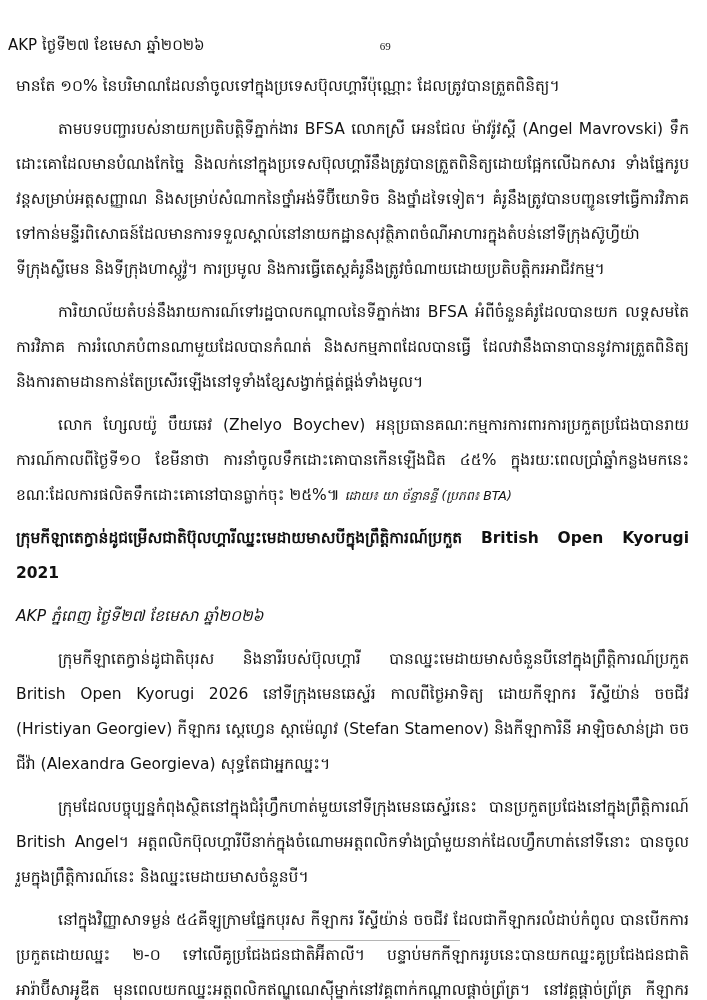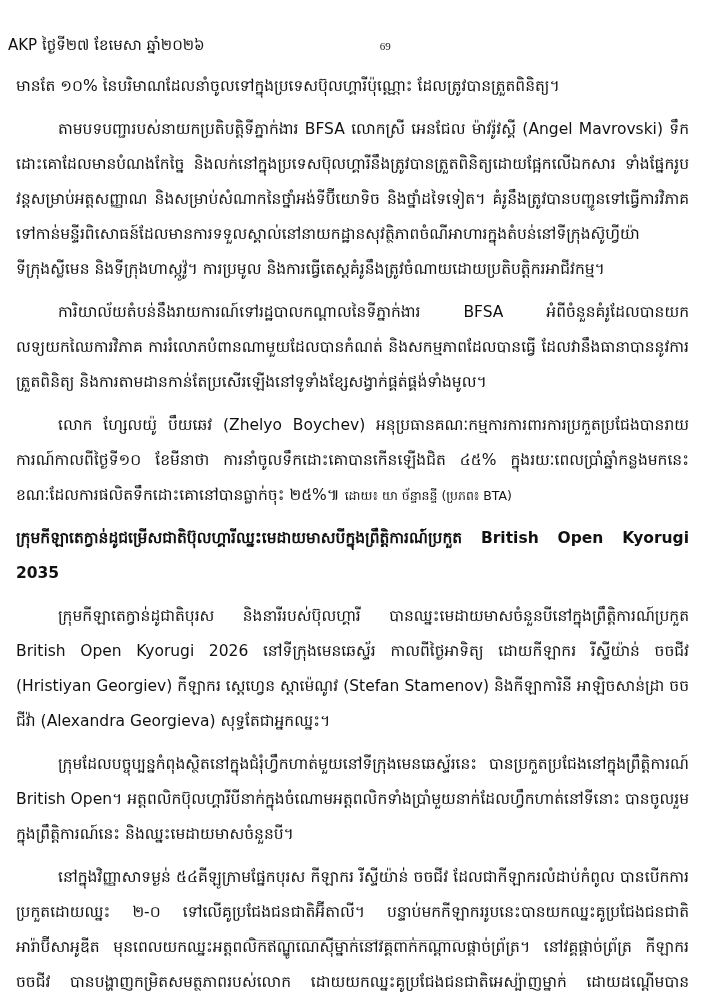--- a/index.html
+++ b/index.html
@@ -42,20 +42,21 @@
     margin: 8px;
     font-size: 15.5px;
     line-height: 35px;
     text-align: justify;
     text-justify: inter-word;
   }
   .body-text p.indent {
     text-indent: 42px;
   }
   .byline {
+    font-style: italic;
     font-size: 12.5px;
   }
   .headline {
     margin: 0;
     font-size: 16.5px;
     line-height: 35px;
     font-weight: bold;
     text-align: justify;
   }
   .dateline {
@@ -80,27 +81,28 @@
   <div class="content">
 
     <div class="header-row">
       <span class="header-left">AKP ថ្ងៃទី២៧ ខែមេសា ឆ្នាំ២០២៦</span>
       <span class="page-number">69</span>
     </div>
 
     <div class="body-text">
       <p>មានតែ ១០% នៃបរិមាណដែលនាំចូលទៅក្នុងប្រទេសប៊ុលហ្គារីប៉ុណ្ណោះ ដែលត្រូវបានត្រួតពិនិត្យ។</p>
       <p class="indent">តាមបទបញ្ជារបស់នាយកប្រតិបត្តិទីភ្នាក់ងារ BFSA លោកស្រី អេនជែល ម៉ាវរ៉ូវស្គី (Angel Mavrovski) ទឹកដោះគោដែលមានបំណងកែច្នៃ និងលក់នៅក្នុងប្រទេសប៊ុលហ្គារីនឹងត្រូវបានត្រួតពិនិត្យដោយផ្អែកលើឯកសារ ទាំងផ្នែករូបវន្តសម្រាប់អត្តសញ្ញាណ និងសម្រាប់សំណាកនៃថ្នាំអង់ទីប៊ីយោទិច និងថ្នាំដទៃទៀត។ គំរូនឹងត្រូវបានបញ្ជូនទៅធ្វើការវិភាគទៅកាន់មន្ទីរពិសោធន៍ដែលមានការទទួលស្គាល់នៅនាយកដ្ឋានសុវត្ថិភាពចំណីអាហារក្នុងតំបន់នៅទីក្រុងស៊ូហ្វីយ៉ា ទីក្រុងស្លីមេន និងទីក្រុងហាស្កូវ៉ូ។ ការប្រមូល និងការធ្វើតេស្តគំរូនឹងត្រូវចំណាយដោយប្រតិបត្តិករអាជីវកម្ម។</p>
-      <p class="indent">ការិយាល័យតំបន់នឹងរាយការណ៍ទៅរដ្ឋបាលកណ្តាលនៃទីភ្នាក់ងារ BFSA អំពីចំនួនគំរូដែលបានយក លទ្យយកឈៃការវិភាគ ការរំលោភបំពានណាមួយដែលបានកំណត់ និងសកម្មភាពដែលបានធ្វើ ដែលវានឹងធានាបាននូវការត្រួតពិនិត្យ និងការតាមដានកាន់តែប្រសើរឡើងនៅទូទាំងខ្សែសង្វាក់ផ្គត់ផ្គង់ទាំងមូល។</p>
+      <p class="indent">ការិយាល័យតំបន់នឹងរាយការណ៍ទៅរដ្ឋបាលកណ្តាលនៃទីភ្នាក់ងារ BFSA អំពីចំនួនគំរូដែលបានយក លទ្តសមតៃការវិភាគ ការរំលោភបំពានណាមួយដែលបានកំណត់ និងសកម្មភាពដែលបានធ្វើ ដែលវានឹងធានាបាននូវការត្រួតពិនិត្យ និងការតាមដានកាន់តែប្រសើរឡើងនៅទូទាំងខ្សែសង្វាក់ផ្គត់ផ្គង់ទាំងមូល។</p>
       <p class="indent"><span>លោក ហ្សែលយ៉ូ បឹយឆេវ (Zhelyo Boychev) អនុប្រធានគណៈកម្មការការពារការប្រកួតប្រជែងបានរាយការណ៍កាលពីថ្ងៃទី១០ ខែមីនាថា ការនាំចូលទឹកដោះគោបានកើនឡើងជិត ៤៥% ក្នុងរយៈពេលប្រាំឆ្នាំកន្លងមកនេះ ខណៈដែលការផលិតទឹកដោះគោនៅបានធ្លាក់ចុះ ២៥%៕</span> <span class="byline">ដោយ៖ យា ច័ន្ទានន្ទី (ប្រភព៖ BTA)</span></p>
     </div>
 
     <div class="body-text">
-      <p class="headline">ក្រុមកីឡាតេក្វាន់ដូជម្រើសជាតិប៊ុលហ្គារីឈ្នះមេដាយមាសបីក្នុងព្រឹត្តិការណ៍ប្រកួត British Open Kyorugi 2035</p>
+      <p class="headline">ក្រុមកីឡាតេក្វាន់ដូជម្រើសជាតិប៊ុលហ្គារីឈ្នះមេដាយមាសបីក្នុងព្រឹត្តិការណ៍ប្រកួត British Open Kyorugi 2021</p>
+      <p class="dateline">AKP ភ្នំពេញ ថ្ងៃទី២៧ ខែមេសា ឆ្នាំ២០២៦</p>
       <p class="indent">ក្រុមកីឡាតេក្វាន់ដូជាតិបុរស និងនារីរបស់ប៊ុលហ្គារី បានឈ្នះមេដាយមាសចំនួនបីនៅក្នុងព្រឹត្តិការណ៍ប្រកួត British Open Kyorugi 2026 នៅទីក្រុងមេនឆេស្ទ័រ កាលពីថ្ងៃអាទិត្យ ដោយកីឡាករ រីស្ទីយ៉ាន់ ចចជីវ (Hristiyan Georgiev) កីឡាករ ស្តេហ្វេន ស្តាម៉េណូវ (Stefan Stamenov) និងកីឡាការិនី អាឡិចសាន់ដ្រា ចចជីវ៉ា (Alexandra Georgieva) សុទ្ធតែជាអ្នកឈ្នះ។</p>
-      <p class="indent">ក្រុមដែលបច្ចុប្បន្នកំពុងស្ថិតនៅក្នុងជំរុំហ្វឹកហាត់មួយនៅទីក្រុងមេនឆេស្ទ័រនេះ បានប្រកួតប្រជែងនៅក្នុងព្រឹត្តិការណ៍ British Open។ អត្តពលិកប៊ុលហ្គារីបីនាក់ក្នុងចំណោមអត្តពលិកទាំងប្រាំមួយនាក់ដែលហ្វឹកហាត់នៅទីនោះ បានចូលរួមក្នុងព្រឹត្តិការណ៍នេះ និងឈ្នះមេដាយមាសចំនួនបី។</p>
+      <p class="indent">ក្រុមដែលបច្ចុប្បន្នកំពុងស្ថិតនៅក្នុងជំរុំហ្វឹកហាត់មួយនៅទីក្រុងមេនឆេស្ទ័រនេះ បានប្រកួតប្រជែងនៅក្នុងព្រឹត្តិការណ៍ British Angel។ អត្តពលិកប៊ុលហ្គារីបីនាក់ក្នុងចំណោមអត្តពលិកទាំងប្រាំមួយនាក់ដែលហ្វឹកហាត់នៅទីនោះ បានចូលរួមក្នុងព្រឹត្តិការណ៍នេះ និងឈ្នះមេដាយមាសចំនួនបី។</p>
       <p class="indent">នៅក្នុងវិញ្ញាសាទម្ងន់ ៥៤គីឡូក្រាមផ្នែកបុរស កីឡាករ រីស្ទីយ៉ាន់ ចចជីវ ដែលជាកីឡាករលំដាប់កំពូល បានបើកការប្រកួតដោយឈ្នះ ២-០ ទៅលើគូប្រជែងជនជាតិអ៊ីតាលី។ បន្ទាប់មកកីឡាកររូបនេះបានយកឈ្នះគូប្រជែងជនជាតិអារ៉ាប៊ីសាអូឌីត មុនពេលយកឈ្នះអត្តពលិកឥណ្ឌូណេស៊ីម្នាក់នៅវគ្គពាក់កណ្តាលផ្តាច់ព្រ័ត្រ។ នៅវគ្គផ្តាច់ព្រ័ត្រ កីឡាករ ចចជីវ បានបង្ហាញកម្រិតសមត្ថភាពរបស់លោក ដោយយកឈ្នះគូប្រជែងជនជាតិអេស្ប៉ាញម្នាក់ ដោយដណ្តើមបានមេដាយមាស។</p>
 
     </div>
 
   </div>
   <div class="bottom-divider"></div>
 </div>
 
 </body></html>

